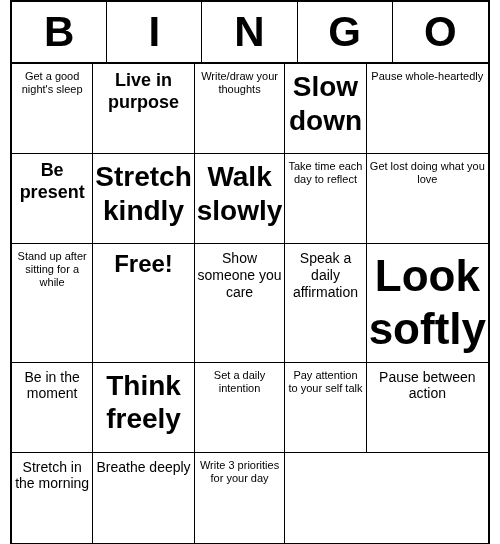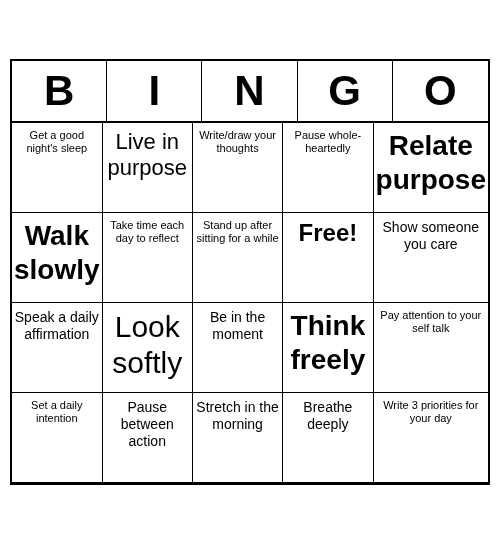--- a/index.html
+++ b/index.html
@@ -69,32 +69,32 @@
 
     .size-small {
       font-size: 11px;
     }
 
     .size-medium {
       font-size: 14px;
     }
 
     .size-large {
-      font-size: 22px;
-      font-weight: normal;
+      font-size: 18px;
+      font-weight: bold;
     }
 
     .size-xlarge {
       font-size: 28px;
       font-weight: bold;
     }
 
     .size-xxlarge {
-      font-size: 30px;
-      font-weight: normal;
+      font-size: 44px;
+      font-weight: bold;
     }
 
     .free-cell {
       font-size: 24px;
       font-weight: bold;
     }
   </style>
 </head>
 <body>
 
@@ -110,30 +110,39 @@
   <div class="bingo-cell">
         <span class="cell-text size-small">Get a good night's sleep</span>
       </div>
       <div class="bingo-cell">
         <span class="cell-text size-large">Live in purpose</span>
       </div>
       <div class="bingo-cell">
         <span class="cell-text size-small">Write/draw your thoughts</span>
       </div>
       <div class="bingo-cell">
+        <span class="cell-text size-xlarge">Slow down</span>
+      </div>
+      <div class="bingo-cell">
         <span class="cell-text size-small">Pause whole-heartedly</span>
       </div>
       <div class="bingo-cell">
-        <span class="cell-text size-xlarge">Relate purpose</span>
+        <span class="cell-text size-large">Be present</span>
+      </div>
+      <div class="bingo-cell">
+        <span class="cell-text size-xlarge">Stretch kindly</span>
       </div>
       <div class="bingo-cell">
         <span class="cell-text size-xlarge">Walk slowly</span>
       </div>
       <div class="bingo-cell">
         <span class="cell-text size-small">Take time each day to reflect</span>
+      </div>
+      <div class="bingo-cell">
+        <span class="cell-text size-small">Get lost doing what you love</span>
       </div>
       <div class="bingo-cell">
         <span class="cell-text size-small">Stand up after sitting for a while</span>
       </div>
       <div class="bingo-cell">
         <span class="cell-text free-cell">Free!</span>
       </div>
       <div class="bingo-cell">
         <span class="cell-text size-medium">Show someone you care</span>
       </div>
@@ -143,24 +152,24 @@
       <div class="bingo-cell">
         <span class="cell-text size-xxlarge">Look softly</span>
       </div>
       <div class="bingo-cell">
         <span class="cell-text size-medium">Be in the moment</span>
       </div>
       <div class="bingo-cell">
         <span class="cell-text size-xlarge">Think freely</span>
       </div>
       <div class="bingo-cell">
-        <span class="cell-text size-small">Pay attention to your self talk</span>
+        <span class="cell-text size-small">Set a daily intention</span>
       </div>
       <div class="bingo-cell">
-        <span class="cell-text size-small">Set a daily intention</span>
+        <span class="cell-text size-small">Pay attention to your self talk</span>
       </div>
       <div class="bingo-cell">
         <span class="cell-text size-medium">Pause between action</span>
       </div>
       <div class="bingo-cell">
         <span class="cell-text size-medium">Stretch in the morning</span>
       </div>
       <div class="bingo-cell">
         <span class="cell-text size-medium">Breathe deeply</span>
       </div>

